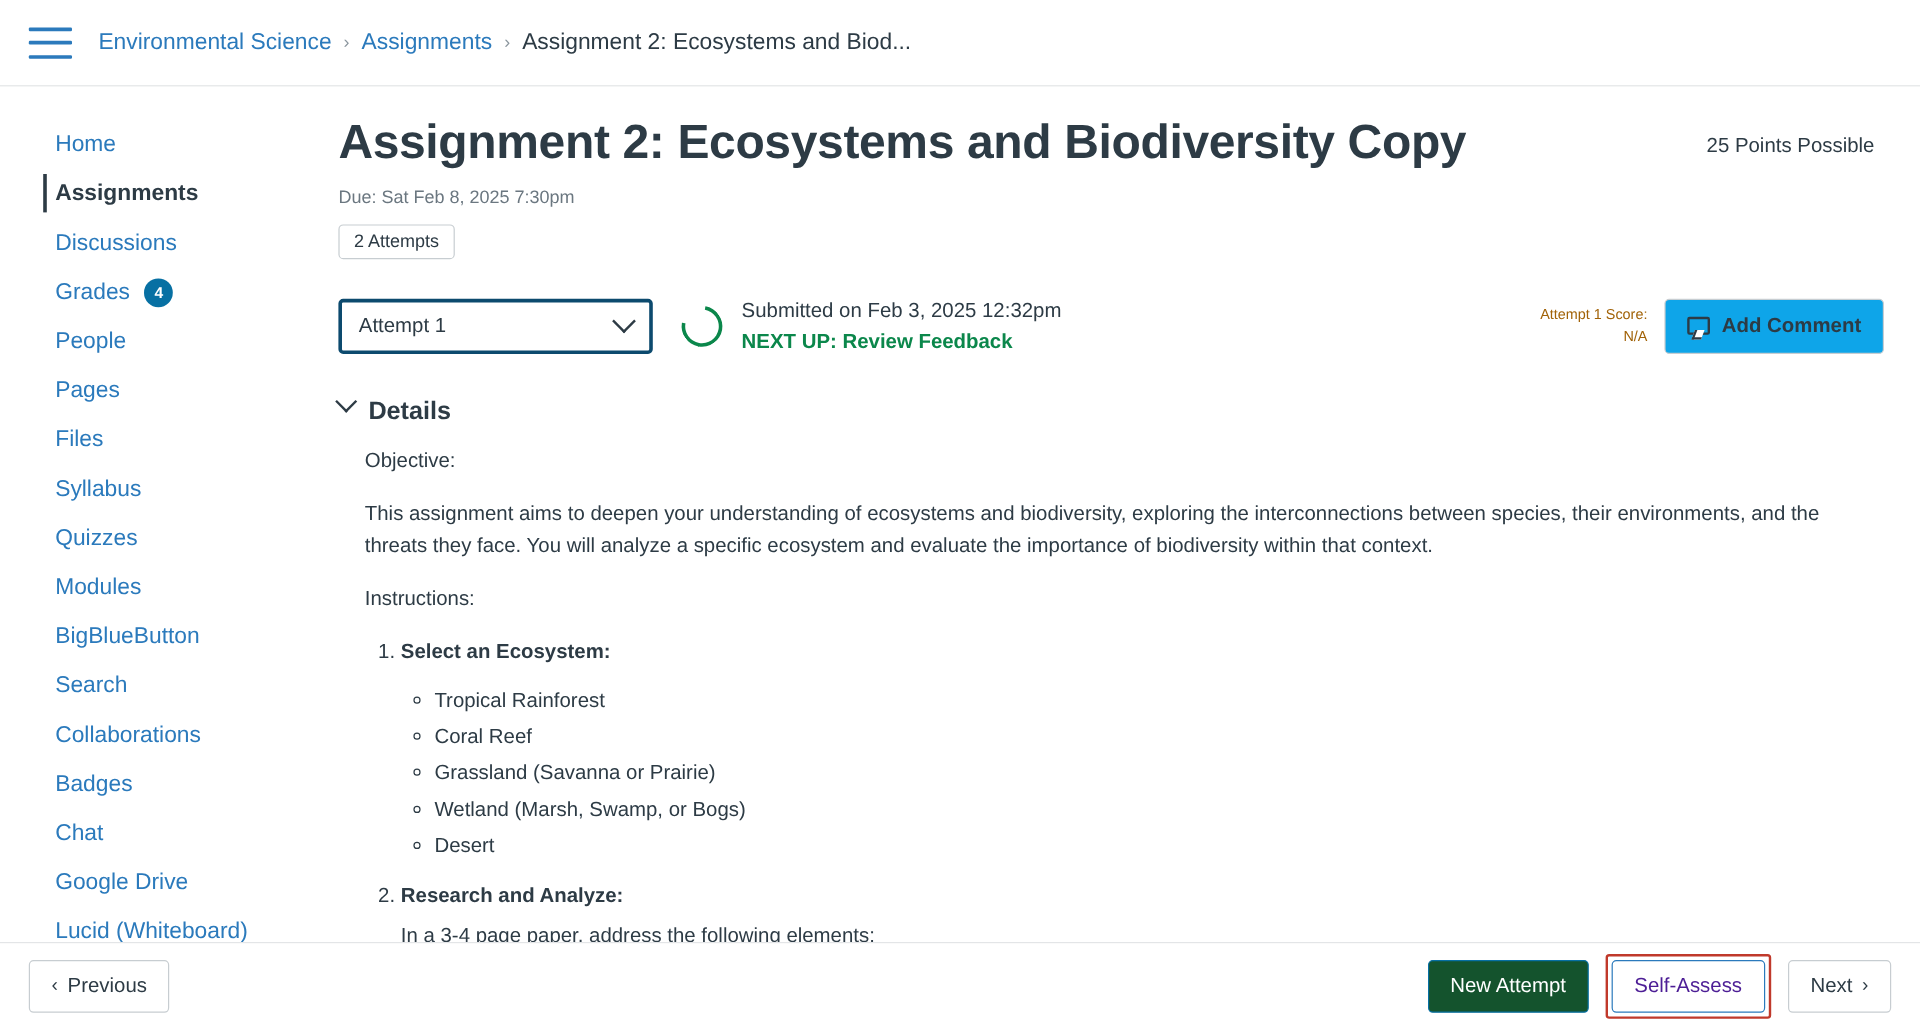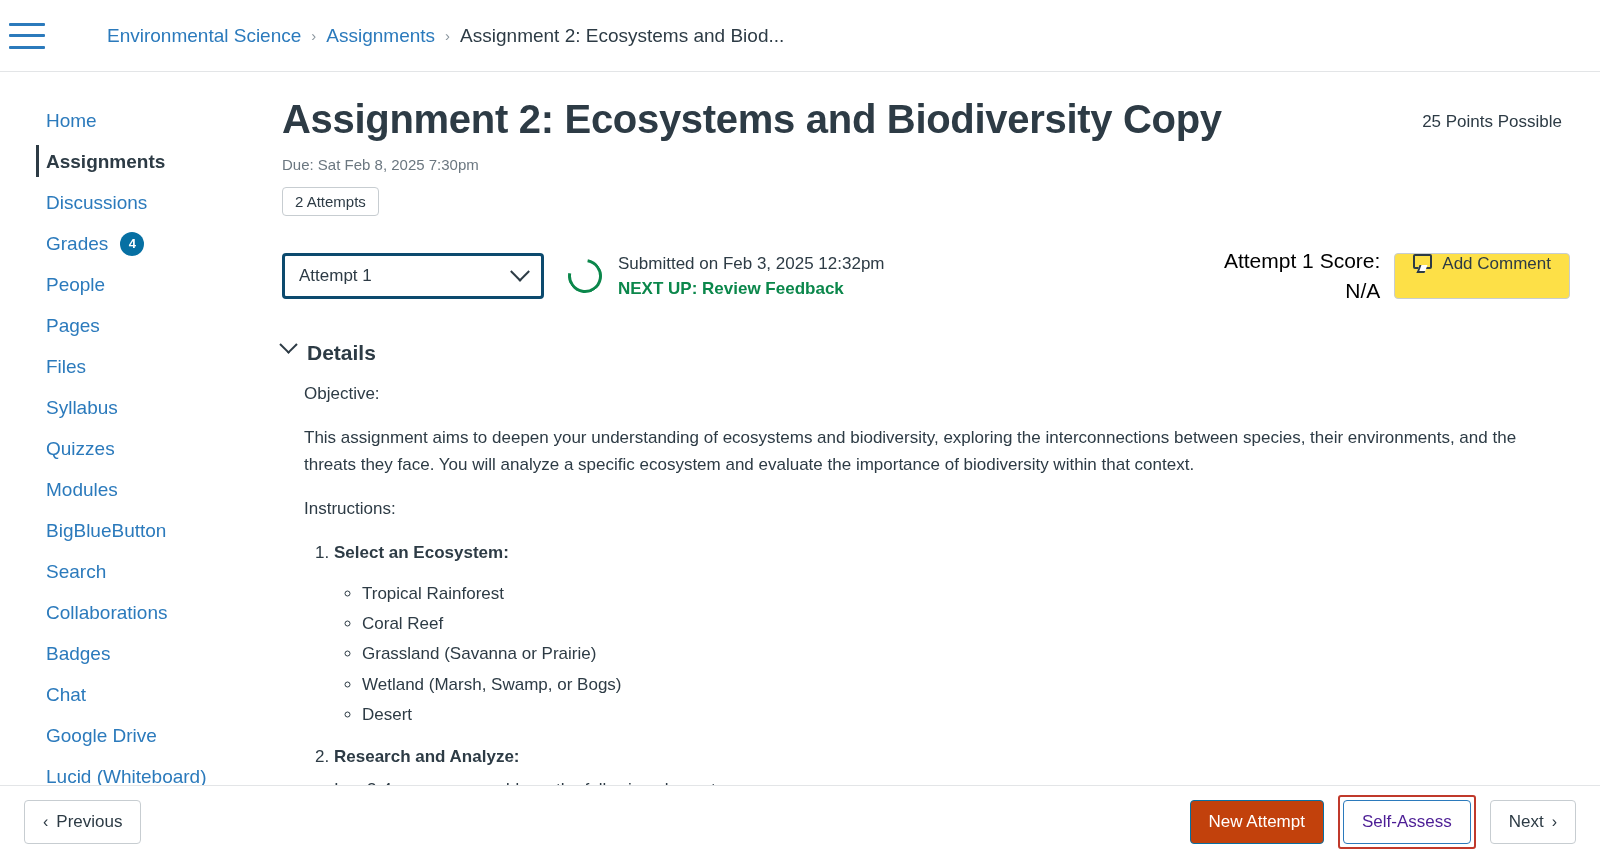--- a/index.html
+++ b/index.html
@@ -11,24 +11,23 @@
     font-family: "Liberation Sans", sans-serif;
     color: #2d3b45;
   }
   a { text-decoration: none; }
 
   
   .topbar {
     height: 72px;
     display: flex;
     align-items: center;
-    padding: 0 9px;
+    padding: 0 24px;
     border-bottom: 1px solid #e3e5e7;
     position: relative;
-    gap: 40px;
   }
   .hamburger {
     width: 36px; height: 26px;
     display: flex; flex-direction: column; justify-content: space-between;
     margin-right: 22px;
     cursor: pointer;
   }
   .hamburger span {
     display: block; height: 3px; width: 36px; background: #2b7abc; border-radius: 1px;
   }
@@ -145,35 +144,36 @@
     border: 3px solid #0b874b;
     border-top-color: transparent;
     margin: 0 16px 0 24px;
     transform: rotate(-35deg);
   }
   .submitted { font-size: 17px; color: #2d3b45; line-height: 1.5; }
   .nextup { font-size: 17px; font-weight: bold; color: #0b874b; line-height: 1.5; }
   .attempt-score {
     margin-left: auto;
     text-align: right;
-    font-size: 21px;
-    color: #000000;
+    font-size: 12px;
+    color: #a16207;
     line-height: 1.45;
     padding-right: 14px;
   }
   .add-comment-btn {
     height: 46px;
     border: 1px solid #c7cdd1;
     border-radius: 4px;
-    background: #fde047;
-    display: flex; 
+    background: #0ea5e9;
+    display: flex; align-items: center;
     padding: 0 18px;
     font-size: 17px;
     color: #2d3b45;
     gap: 10px;
+    font-weight: bold;
   }
   .comment-icon {
     display: inline-block;
     width: 19px; height: 15px;
     border: 2px solid #2d3b45;
     border-radius: 2px;
     position: relative;
   }
   .comment-icon::after {
     content: "";
@@ -228,21 +228,21 @@
     font-size: 17px;
     display: inline-flex;
     align-items: center;
     gap: 8px;
     padding: 0 18px;
     border: 1px solid #c7cdd1;
     background: #fff;
     color: #2d3b45;
   }
   .btn-primary {
-    background: #c2410c;
+    background: #14532d;
     border-color: #0770a3;
     color: #fff;
   }
   .btn-link-style { color: #4c1d95; border-color: #2b7abc; }
   .right-group { margin-left: auto; display: flex; align-items: center; gap: 14px; }
   .highlight-box {
     border: 2px solid #c0392b;
     border-radius: 3px;
     padding: 3px;
     display: inline-flex;

